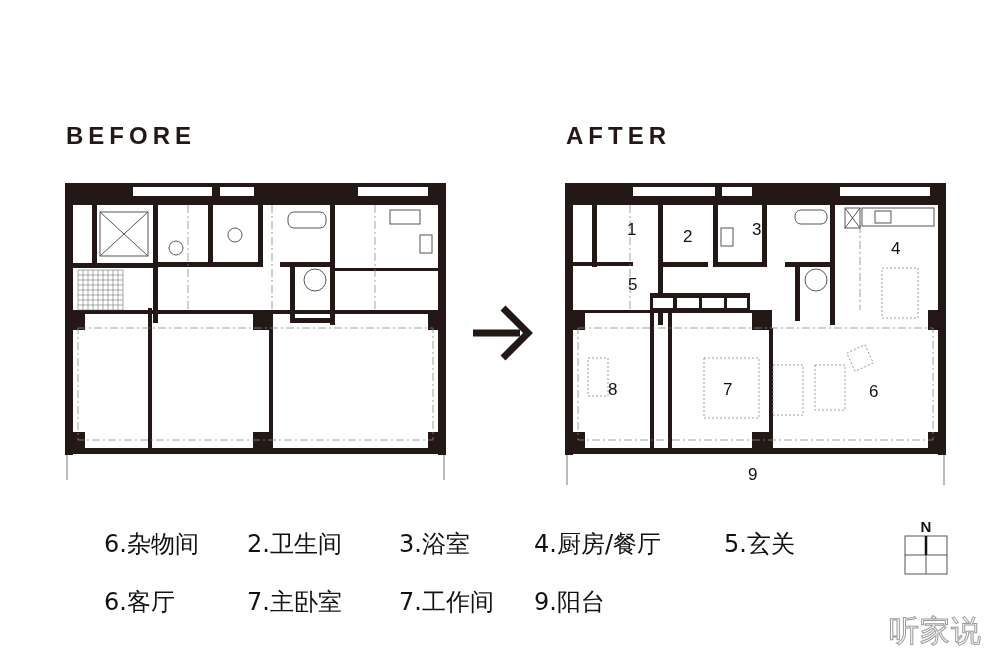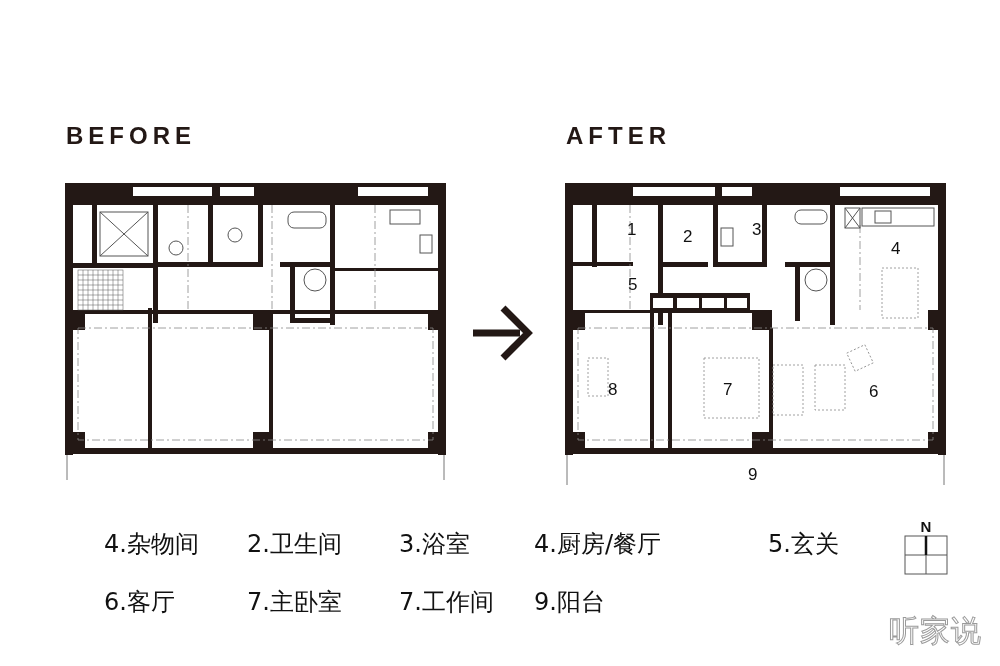--- a/index.html
+++ b/index.html
@@ -178,25 +178,25 @@
     <text x="68" y="215">8</text>
     <text x="208" y="300">9</text>
   </g>
   <g stroke="#777" stroke-width="1">
     <line x1="27" y1="275" x2="27" y2="305"></line>
     <line x1="404" y1="275" x2="404" y2="305"></line>
   </g>
 </svg>
 
 <div>
-  <div class="legend-item" style="left:104px; top:528px;">4.杂物间</div>
+  <div class="legend-item" style="left:104px; top:528px;">6.杂物间</div>
   <div class="legend-item" style="left:247px; top:528px;">2.卫生间</div>
   <div class="legend-item" style="left:399px; top:528px;">3.浴室</div>
   <div class="legend-item" style="left:534px; top:528px;">4.厨房/餐厅</div>
-  <div class="legend-item" style="left:724px; top:528px;margin-left:44px;">5.玄关</div>
+  <div class="legend-item" style="left:724px; top:528px;">5.玄关</div>
   <div class="legend-item" style="left:104px; top:586px;text-align:right;">6.客厅</div>
   <div class="legend-item" style="left:247px; top:586px;">7.主卧室</div>
   <div class="legend-item" style="left:399px; top:586px;">7.工作间</div>
   <div class="legend-item" style="left:534px; top:586px;">9.阳台</div>
 </div>
 
 <div class="compass" style="left:903px; top:520px; width:46px;">
   <div style="text-align:center; font-family:'Liberation Sans',sans-serif; font-weight:bold; font-size:15px; line-height:14px; color:#111;">N</div>
   <svg width="46" height="42" viewBox="0 0 46 42">
     <rect x="2" y="2" width="42" height="38" fill="none" stroke="#555" stroke-width="1"></rect>

